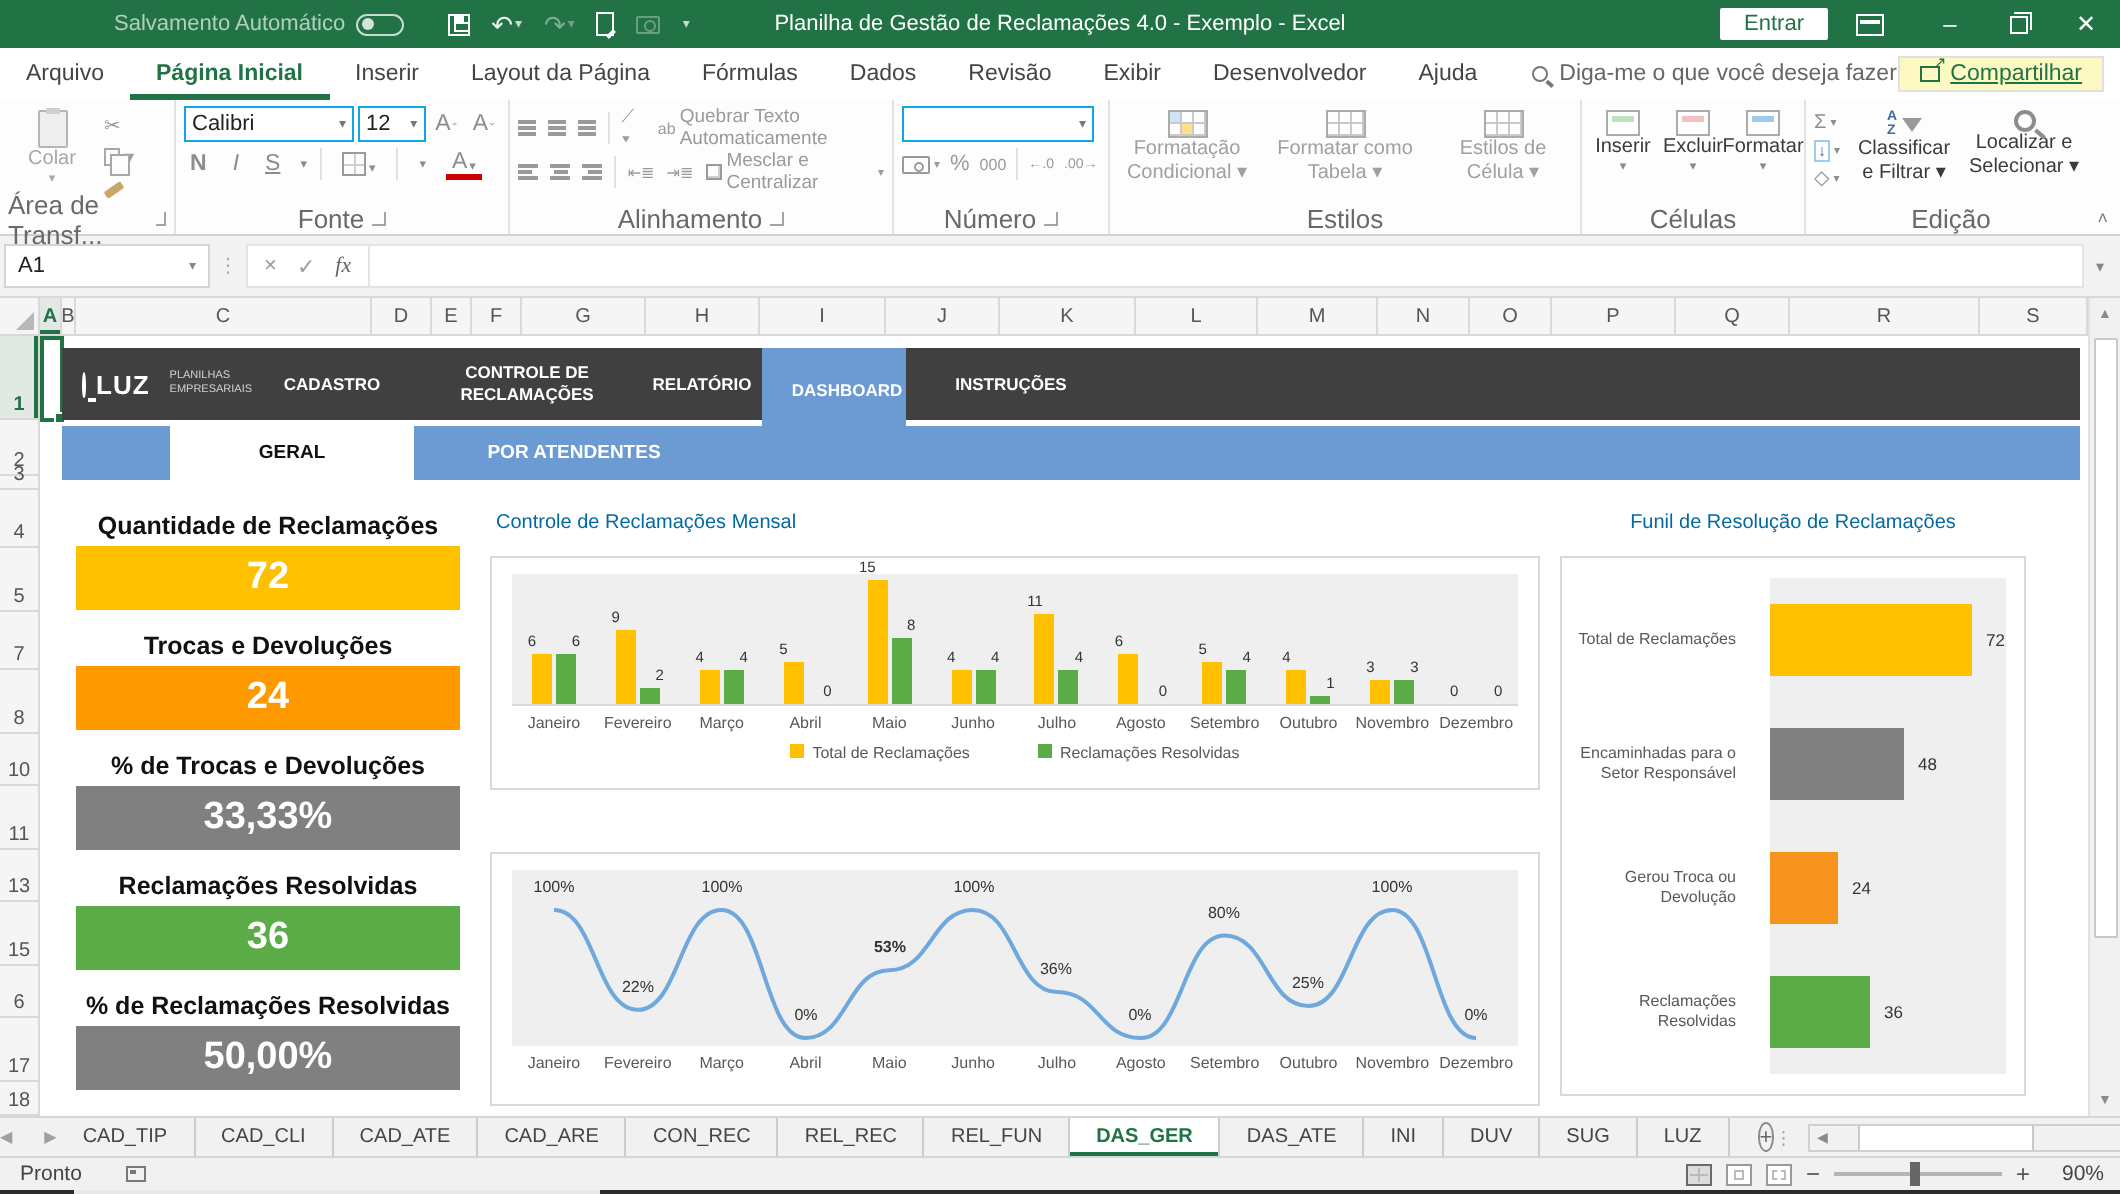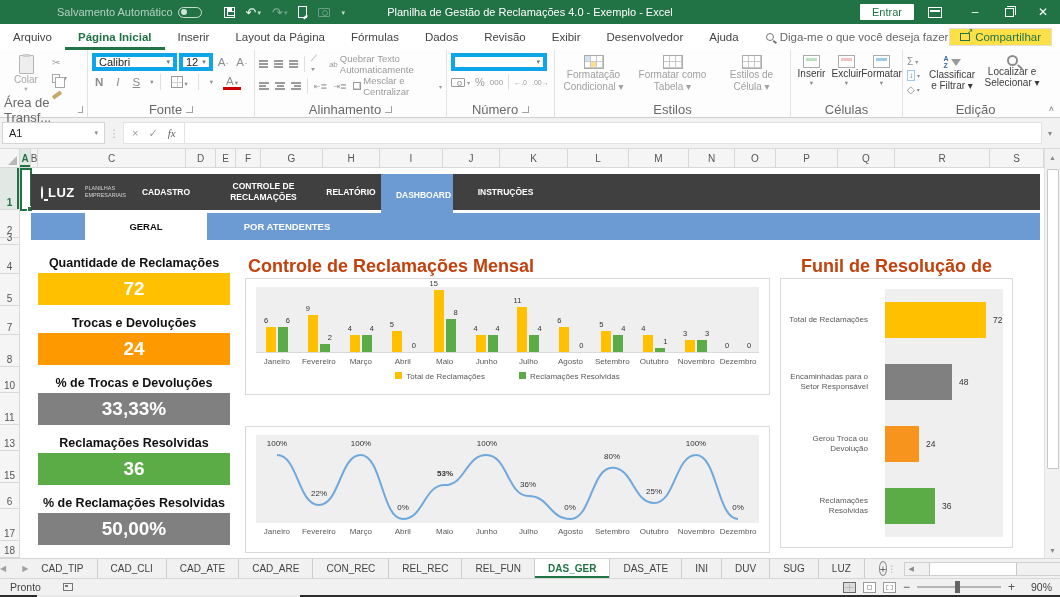--- a/index.html
+++ b/index.html
@@ -32,39 +32,39 @@
   .restore{width:9px;height:9px;border:1px solid #fff;position:relative;}
   .restore:before{content:"";position:absolute;left:1px;top:-3px;width:8px;height:8px;border-top:1px solid #fff;border-right:1px solid #fff;}
 
   
   .rtabs{height:26px;background:#fff;display:flex;align-items:center;font-size:11.5px;color:#444;}
   .rtab{padding:0 13px;height:100%;display:flex;align-items:center;cursor:pointer;}
   .rtab.active{color:#217346;font-weight:bold;box-shadow:inset 0 -3px 0 #217346;}
   .tellme{display:flex;align-items:center;gap:6px;color:#666;margin-left:14px;}
   .mag{width:8px;height:8px;border:1.5px solid #777;border-radius:50%;position:relative;display:inline-block;}
   .mag:after{content:"";position:absolute;left:6px;top:7px;width:4px;height:1.5px;background:#777;transform:rotate(40deg);}
-  .share{margin-left:auto;margin-right:8px;display:flex;align-items:center;gap:5px;color:#217346;border:1px solid #e0e0e0;background:#fde047;padding:2px 10px;font-size:11.5px;cursor:pointer;}
+  .share{margin-left:auto;margin-right:8px;display:flex;align-items:center;gap:5px;color:#217346;border:1px solid #e0e0e0;background:#fef9c3;padding:2px 10px;font-size:11.5px;cursor:pointer;text-decoration:underline;}
   .shareic{width:10px;height:8px;border:1px solid #217346;position:relative;}
   .shareic:after{content:"↗";position:absolute;right:-4px;top:-7px;font-size:8px;color:#217346;}
 
   
   .ribbon{height:68px;background:#fdfdfd;border-bottom:1px solid #d2d0ce;display:flex;font-size:10px;color:#444;position:relative;}
   .rgroup{display:flex;flex-direction:column;border-right:1px solid #e3e3e3;padding:3px 4px 0 4px;position:relative;}
   .rg-body{flex:1;display:flex;align-items:flex-start;gap:4px;}
   .rg-label{height:15px;display:flex;align-items:center;justify-content:center;gap:4px;font-size:13px;color:#696969;}
   .dlg{width:7px;height:7px;border-right:1px solid #9a9a9a;border-bottom:1px solid #9a9a9a;position:relative;opacity:.9;}
   .bigbtn{display:flex;flex-direction:column;align-items:center;width:44px;padding-top:2px;color:#a8a8a8;}
   .clip{width:15px;height:19px;border:1px solid #b5b5b5;background:#eee;position:relative;border-radius:1px;}
   .clip:before{content:"";position:absolute;left:3px;top:-2px;width:7px;height:3px;background:#cfcfcf;}
   .minicol{display:flex;flex-direction:column;gap:3px;padding-top:3px;}
   .mbtn{height:13px;display:flex;align-items:center;gap:2px;color:#9a9a9a;font-size:10px;}
   .copyic{width:8px;height:9px;border:1px solid #a8a8a8;position:relative;}
   .copyic:after{content:"";position:absolute;left:2px;top:2px;width:8px;height:9px;border:1px solid #a8a8a8;background:#fdfdfd;}
   .brushic{width:10px;height:4px;background:#c7a76a;transform:rotate(-35deg);border-radius:1px;}
-  .combo{border:4px solid #0ea5e9;background:#fff;height:18px;display:flex;align-items:center;padding:0 3px;font-size:11px;color:#222;}
+  .combo{border:1px solid #0ea5e9;background:#fff;height:18px;display:flex;align-items:center;padding:0 3px;font-size:11px;color:#222;}
   .combo .car{margin-left:auto;font-size:7px;color:#777;}
   .fbtn{font-size:11.5px;color:#8d8d8d;padding:0 3px;display:flex;align-items:end;gap:1px;}
   .fr{display:flex;flex-direction:column;gap:3px;}
   .frow{display:flex;align-items:center;gap:6px;}
   .lines{display:inline-flex;flex-direction:column;gap:1.5px;}
   .lines i{display:block;height:1.5px;background:#9a9a9a;}
   .seph{width:1px;height:16px;background:#e0e0e0;}
   .ucolor{border-bottom:3px solid #c00;padding-bottom:0;}
   .fillic{width:11px;height:8px;background:#bdbdbd;clip-path:polygon(0 40%,50% 0,100% 40%,60% 100%,10% 100%);}
   .fillbar{width:12px;height:3px;background:#f2c500;margin-top:1px;}
@@ -128,21 +128,21 @@
   .logo .ldiv{width:1px;height:15px;background:rgba(255,255,255,.45);}
   .logo small{color:rgba(255,255,255,.75);font-size:5.5px;line-height:1.25;text-transform:uppercase;}
   .nav-item{display:flex;align-items:center;justify-content:center;text-align:center;color:#fff;font-size:8.5px;font-weight:bold;line-height:1.25;cursor:pointer;}
   .nav-item.active{height:42px;}
   .bluebar{position:absolute;left:11px;top:45px;width:1009px;height:27px;display:flex;z-index:2;}
   .sub-item{display:flex;align-items:center;justify-content:center;font-size:9.5px;font-weight:bold;color:#fff;cursor:pointer;}
   .sub-item.active{color:#111;}
   .kpis{position:absolute;left:18px;top:84px;width:192px;}
   .kpi-label{height:21px;display:flex;align-items:center;justify-content:center;font-size:12.5px;font-weight:bold;color:#111;}
   .kpi-box{height:32px;margin-bottom:7px;display:flex;align-items:center;justify-content:center;color:#fff;font-size:19px;font-weight:bold;}
-  .cht{position:absolute;font-size:18px;font-weight:bold;color:#c2410c;}
+  .cht{position:absolute;font-size:10px;font-weight:normal;color:#0369a1;}
   .card{position:absolute;background:#fff;border:1px solid #d9d9d9;}
   .plot{position:absolute;left:10px;right:10px;background:#efefef;}
   
   #bar-plot{top:8px;height:66px;display:flex;border-bottom:1px solid #d9d9d9;}
   .bgroup{flex:1;position:relative;}
   .bbar{position:absolute;bottom:0;width:10px;}
   .bval{position:absolute;width:24px;text-align:center;font-size:7.5px;color:#333;}
   .xrow{position:absolute;left:10px;right:10px;display:flex;}
   .xrow span{flex:1;text-align:center;font-size:8px;color:#595959;}
   #bar-x{top:78px;} #line-x{top:100px;}

